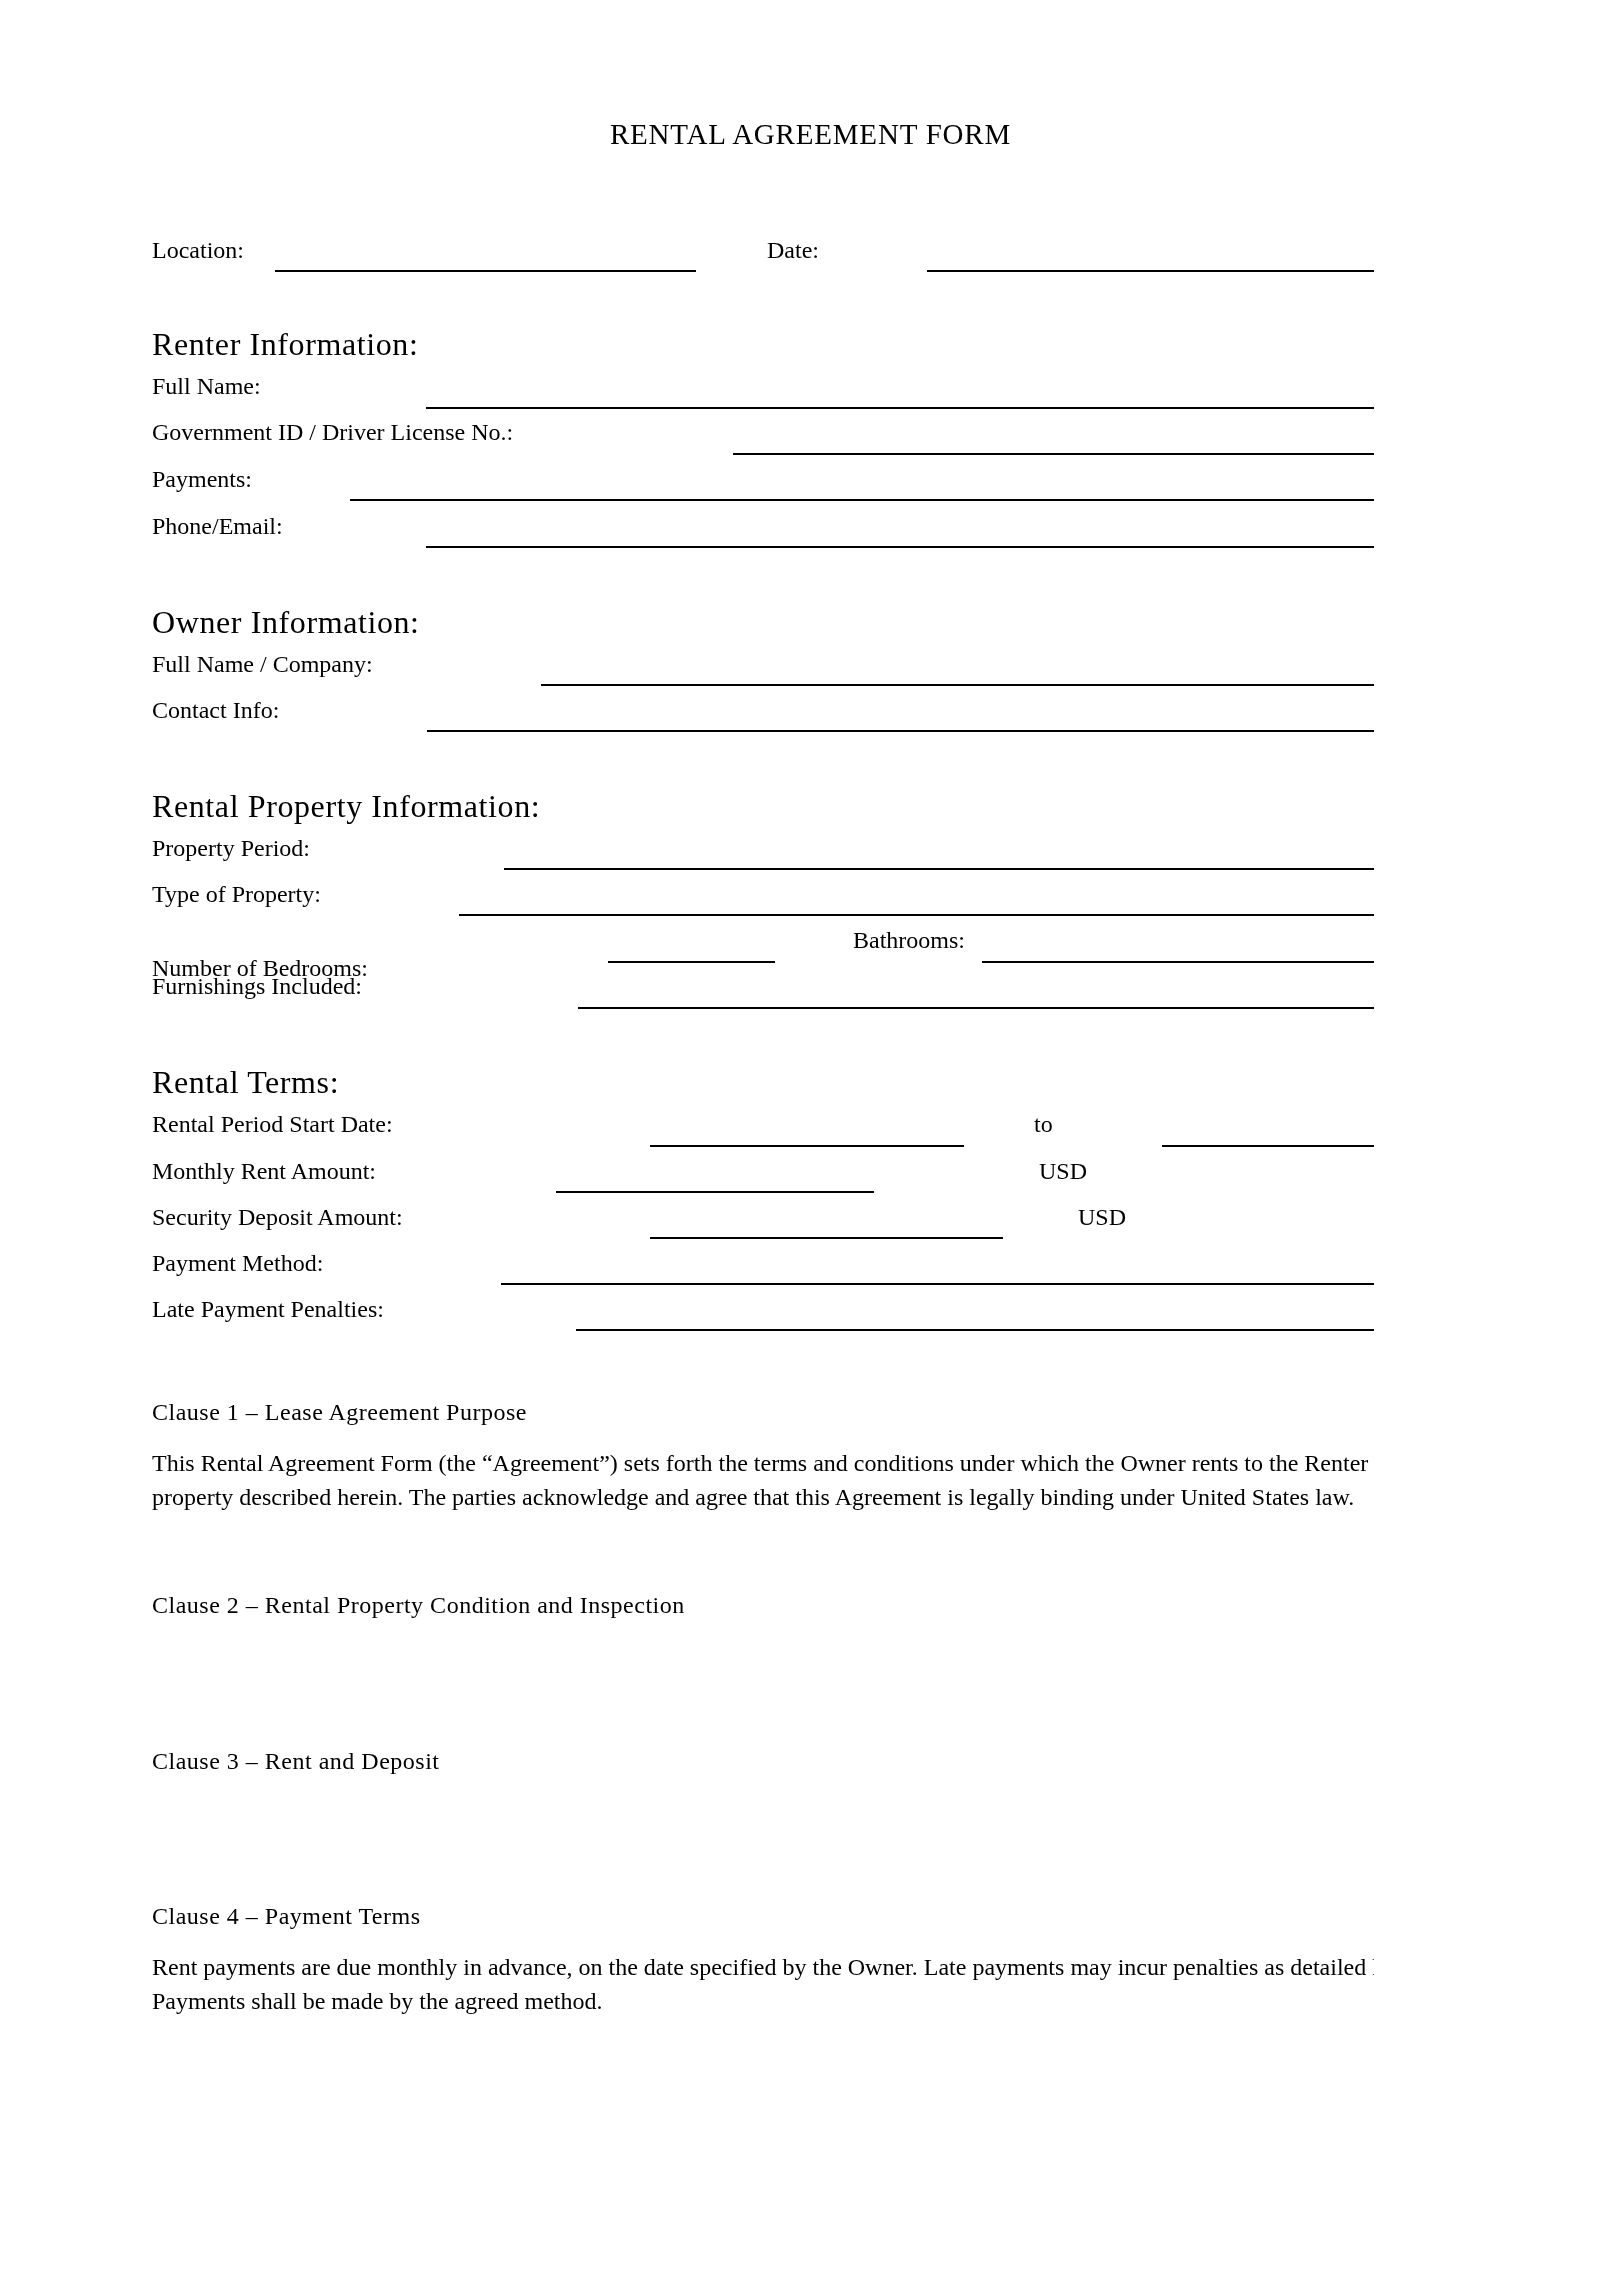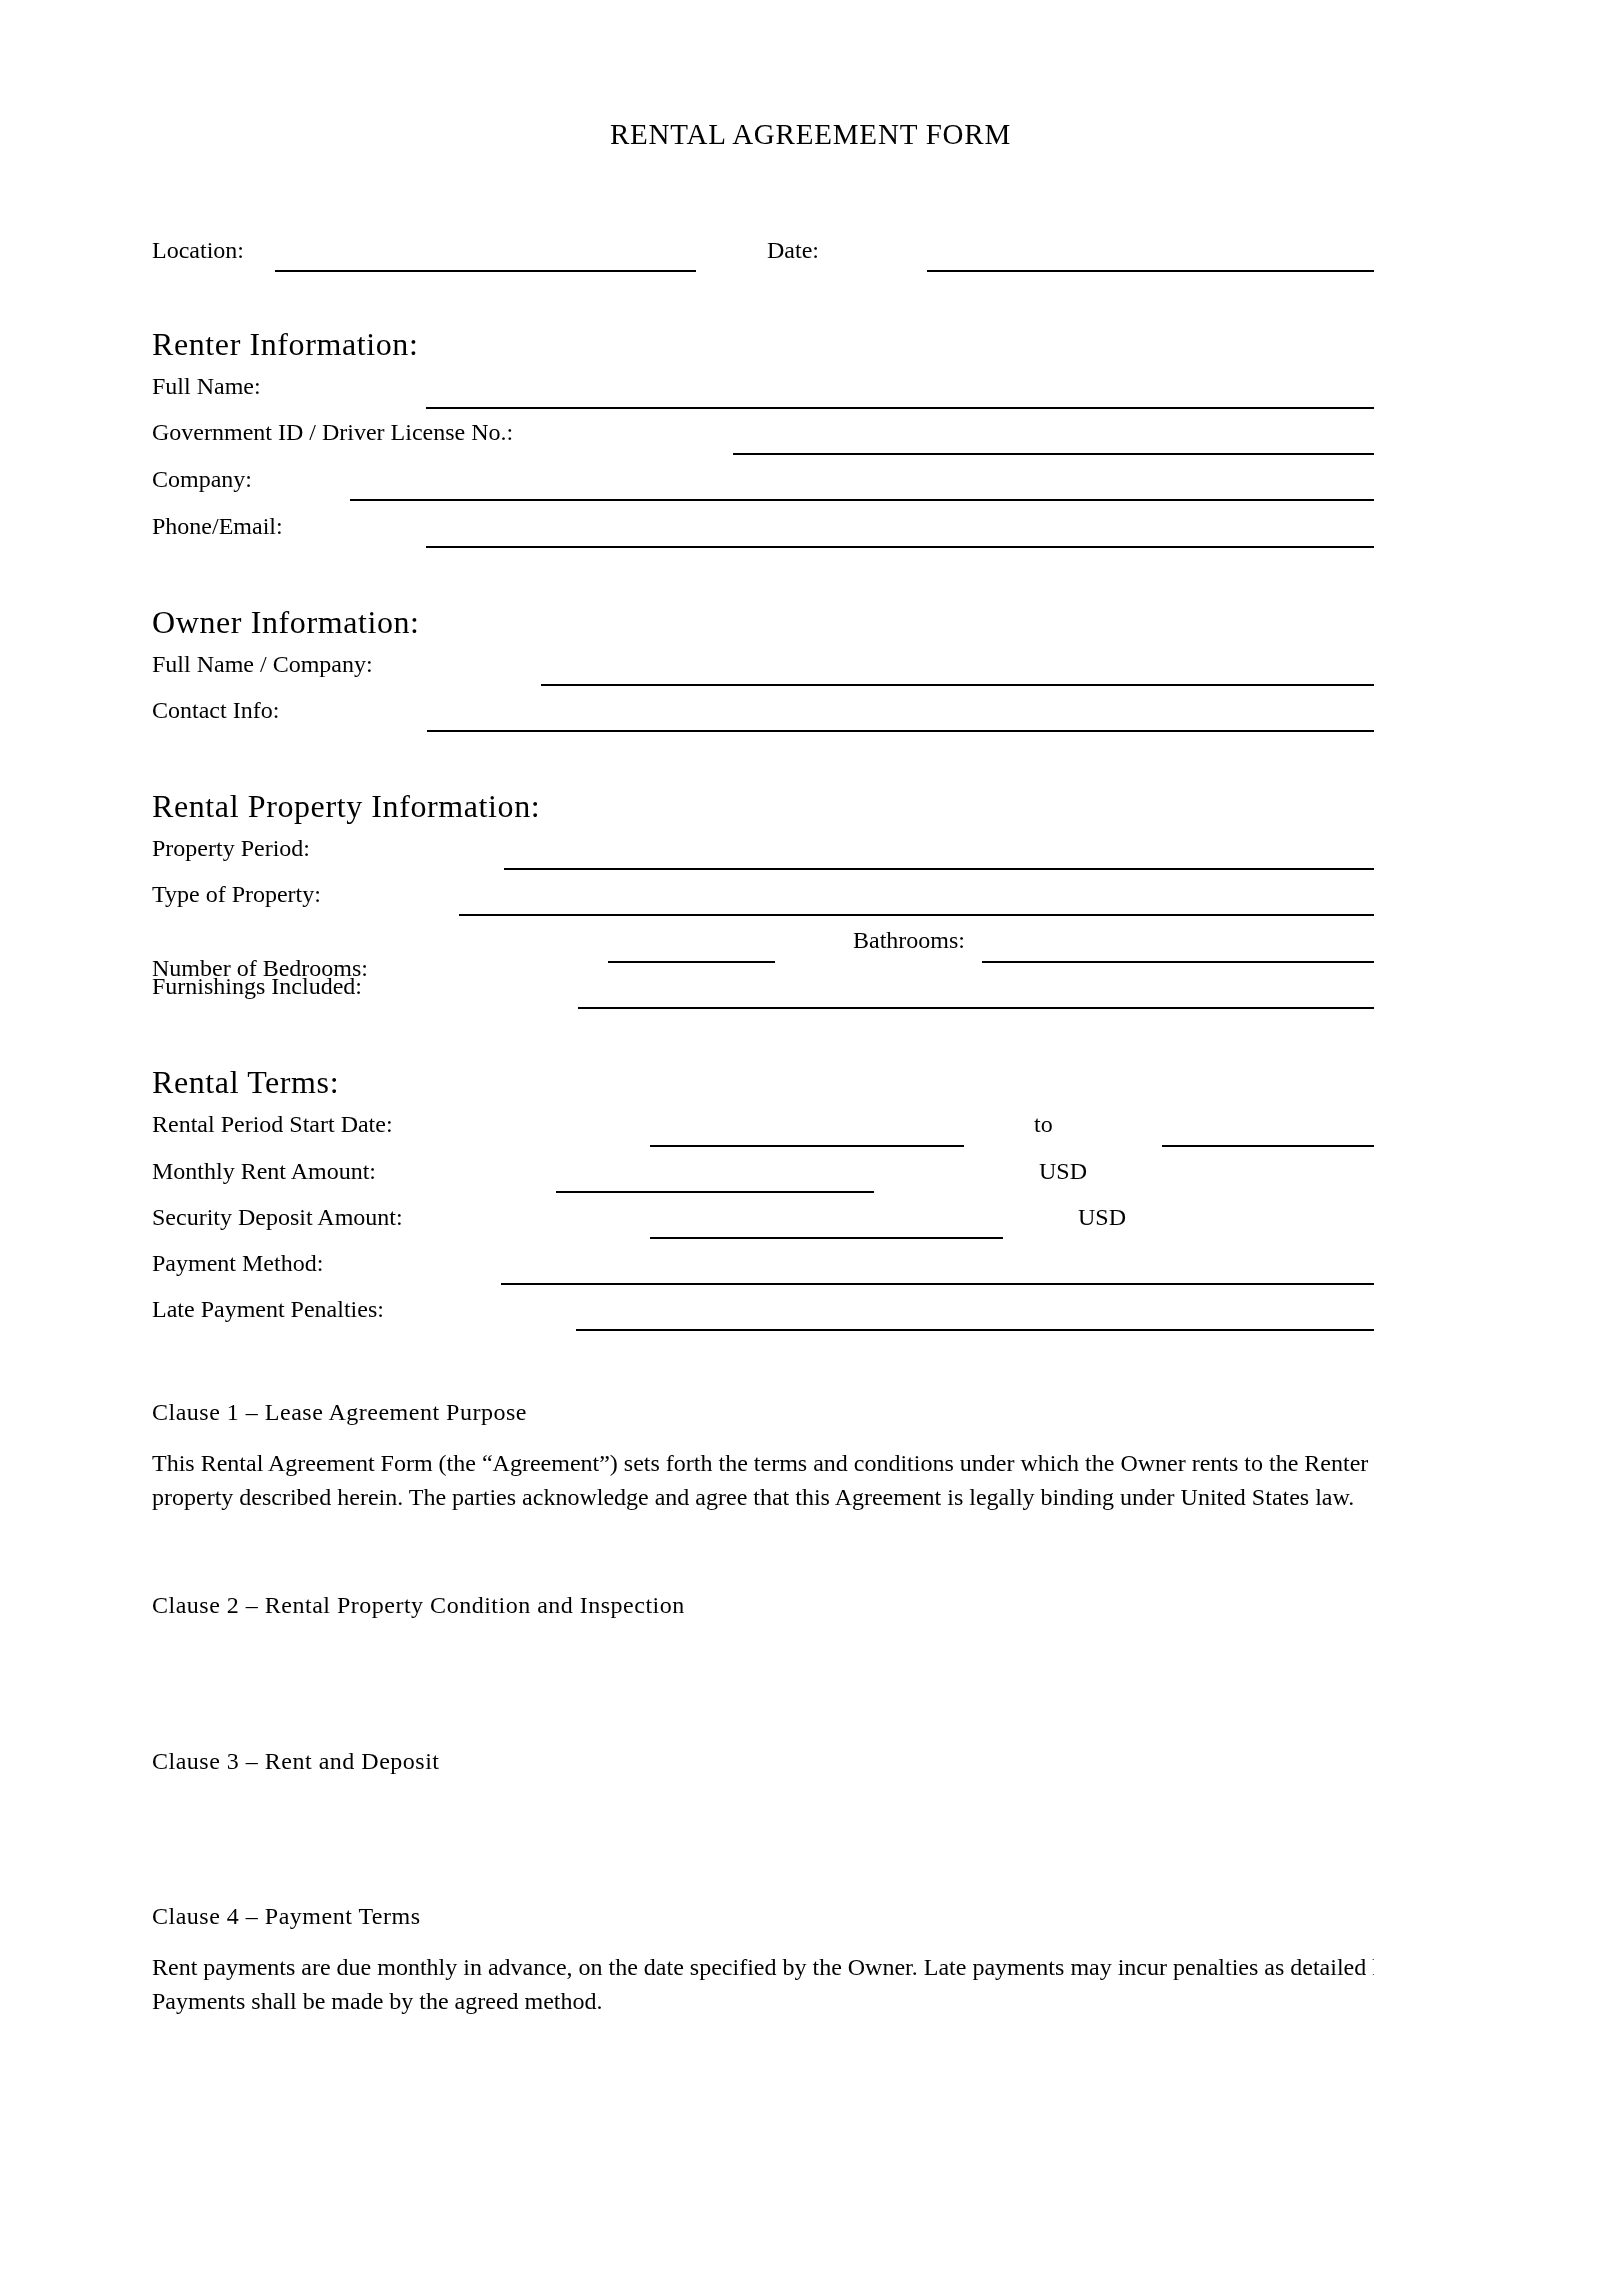--- a/index.html
+++ b/index.html
@@ -81,21 +81,21 @@
   <div class="rule" style="left:927px; top:270px; width:541px;"></div>
 
   <div class="sec-head" style="left:152px; top:328px;">Renter Information:</div>
 
   <div class="lbl" style="left:152px; top:374px;">Full Name:</div>
   <div class="rule" style="left:426px; top:407px; width:1040px;"></div>
 
   <div class="lbl" style="left:152px; top:420px;">Government ID / Driver License No.:</div>
   <div class="rule" style="left:733px; top:453px; width:733px;"></div>
 
-  <div class="lbl" style="left:152px; top:467px;">Company:</div>
+  <div class="lbl" style="left:152px; top:467px;">Payments:</div>
   <div class="rule" style="left:350px; top:499px; width:1116px;"></div>
 
   <div class="lbl" style="left:152px; top:514px;">Phone/Email:</div>
   <div class="rule" style="left:426px; top:546px; width:1040px;"></div>
 
   <div class="sec-head" style="left:152px; top:606px;">Owner Information:</div>
 
   <div class="lbl" style="left:152px; top:652px;">Full Name / Company:</div>
   <div class="rule" style="left:541px; top:684px; width:925px;"></div>
 

